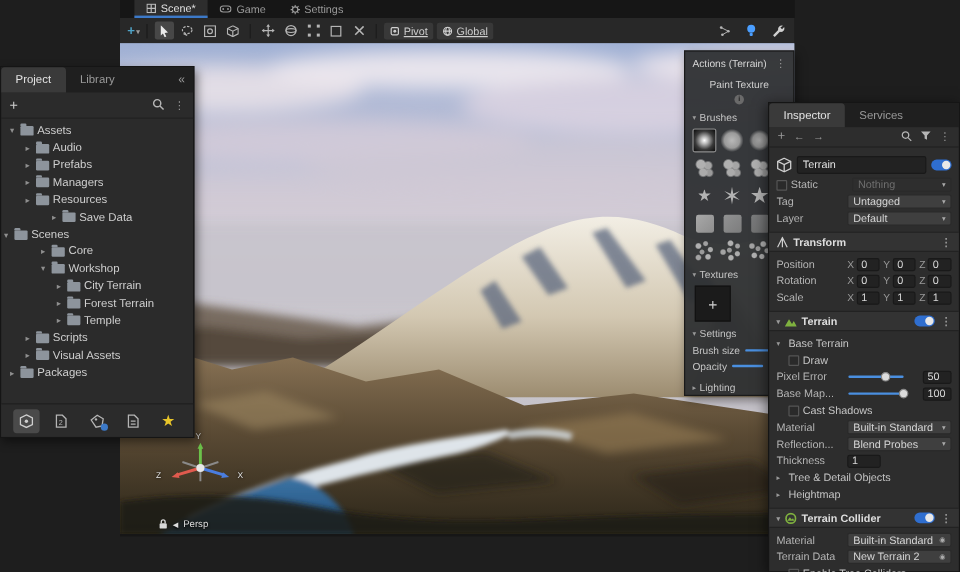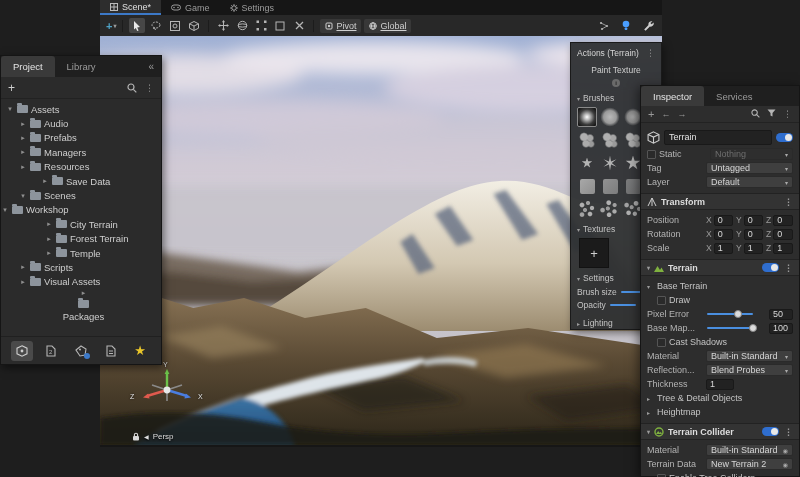--- a/index.html
+++ b/index.html
@@ -1,21 +1,21 @@
 <!DOCTYPE html>
 <html><head>
 <meta charset="utf-8">
 <style>
   * { margin:0; padding:0; box-sizing:border-box; }
   html,body { width:800px; height:477px; overflow:hidden; background:#1e1e1e;
     font-family:"Liberation Sans", sans-serif; color:#c8c8c8; }
 
   
   #scene-window { position:absolute; left:100px; top:0; width:562px; height:447px; background:#161616; }
-  #scene-tabs { position:absolute; left:0; top:0; right:0; height:15px; background:#161616; display:flex; align-items:stretch; font-size:9px; }
+  #scene-tabs { position:absolute; left:12px; top:0; right:0; height:15px; background:#161616; display:flex; align-items:stretch; font-size:9px; }
   .stab { display:flex; align-items:center; gap:4px; padding:0 10px; color:#9a9a9a; cursor:pointer; }
   .stab.active { background:#2d2d2d; color:#e0e0e0; border-bottom:2px solid #3c79c8; }
   #scene-toolbar { position:absolute; left:0; top:15px; right:0; height:21px; background:#282828; display:flex; align-items:center; gap:3px; padding:0 6px; font-size:9px; }
   .tbtn { width:16px; height:15px; display:flex; align-items:center; justify-content:center; border-radius:2px; color:#b5b5b5; }
   .tbtn.active { background:#474747; color:#fff; }
   .tbtn svg { display:block; }
   .tlabel-btn { display:flex; align-items:center; gap:3px; background:#383838; border-radius:2px; height:14px; padding:0 5px; color:#cfcfcf;text-decoration:underline; }
   .tb-sep { width:1px; height:12px; background:#1c1c1c; margin:0 3px; }
   .plusbtn { color:#4fa3c7; font-weight:bold; font-size:11px; display:flex; align-items:center; gap:1px; }
   .plusbtn .caret { color:#9a9a9a; font-size:6px; }
@@ -393,28 +393,33 @@
     <div class="trow" style="padding-left:18px;">
         <span class="arr">▸</span>
         <span class="fold"></span>
         <span>Resources</span>
       </div>
     <div class="trow" style="padding-left:24px;margin-left:16px;">
         <span class="arr">▸</span>
         <span class="fold"></span>
         <span>Save Data</span>
       </div>
-    <div class="trow" style="padding-left:18px;">
-        <span class="arr">▾</span>
-        <span class="fold"></span>
-        <span>Scenes</span>
-      </div>
     <div class="trow" style="">
         <span class="arr">▾</span>
         <span class="fold"></span>
+        <span>Scenes</span>
+      </div>
+    <div class="trow" style="padding-left:31px;">
+        <span class="arr">▸</span>
+        <span class="fold"></span>
+        <span>Core</span>
+      </div>
+    <div class="trow" style="padding-left:31px;">
+        <span class="arr">▾</span>
+        <span class="fold"></span>
         <span>Workshop</span>
       </div>
     <div class="trow" style="padding-left:44px;">
         <span class="arr">▸</span>
         <span class="fold"></span>
         <span>City Terrain</span>
       </div>
     <div class="trow" style="padding-left:44px;">
         <span class="arr">▸</span>
         <span class="fold"></span>
@@ -428,21 +433,21 @@
     <div class="trow" style="padding-left:18px;">
         <span class="arr">▸</span>
         <span class="fold"></span>
         <span>Scripts</span>
       </div>
     <div class="trow" style="padding-left:18px;">
         <span class="arr">▸</span>
         <span class="fold"></span>
         <span>Visual Assets</span>
       </div>
-    <div class="trow" style="padding-left:5px;flex-direction:column;">
+    <div class="trow" style="padding-left:5px;">
         <span class="arr">▸</span>
         <span class="fold"></span>
         <span>Packages</span>
       </div>
   </div>
   <div id="project-bottombar">
     <span class="bicon active">
       <svg width="12" height="12" viewBox="0 0 12 12">
           <polygon points="6,0.8 11,3.2 11,8.8 6,11.2 1,8.8 1,3.2" fill="none" stroke="#cfcfcf" stroke-width="1.1"></polygon>
           <circle cx="6" cy="6" r="1.4" fill="#cfcfcf"></circle>

